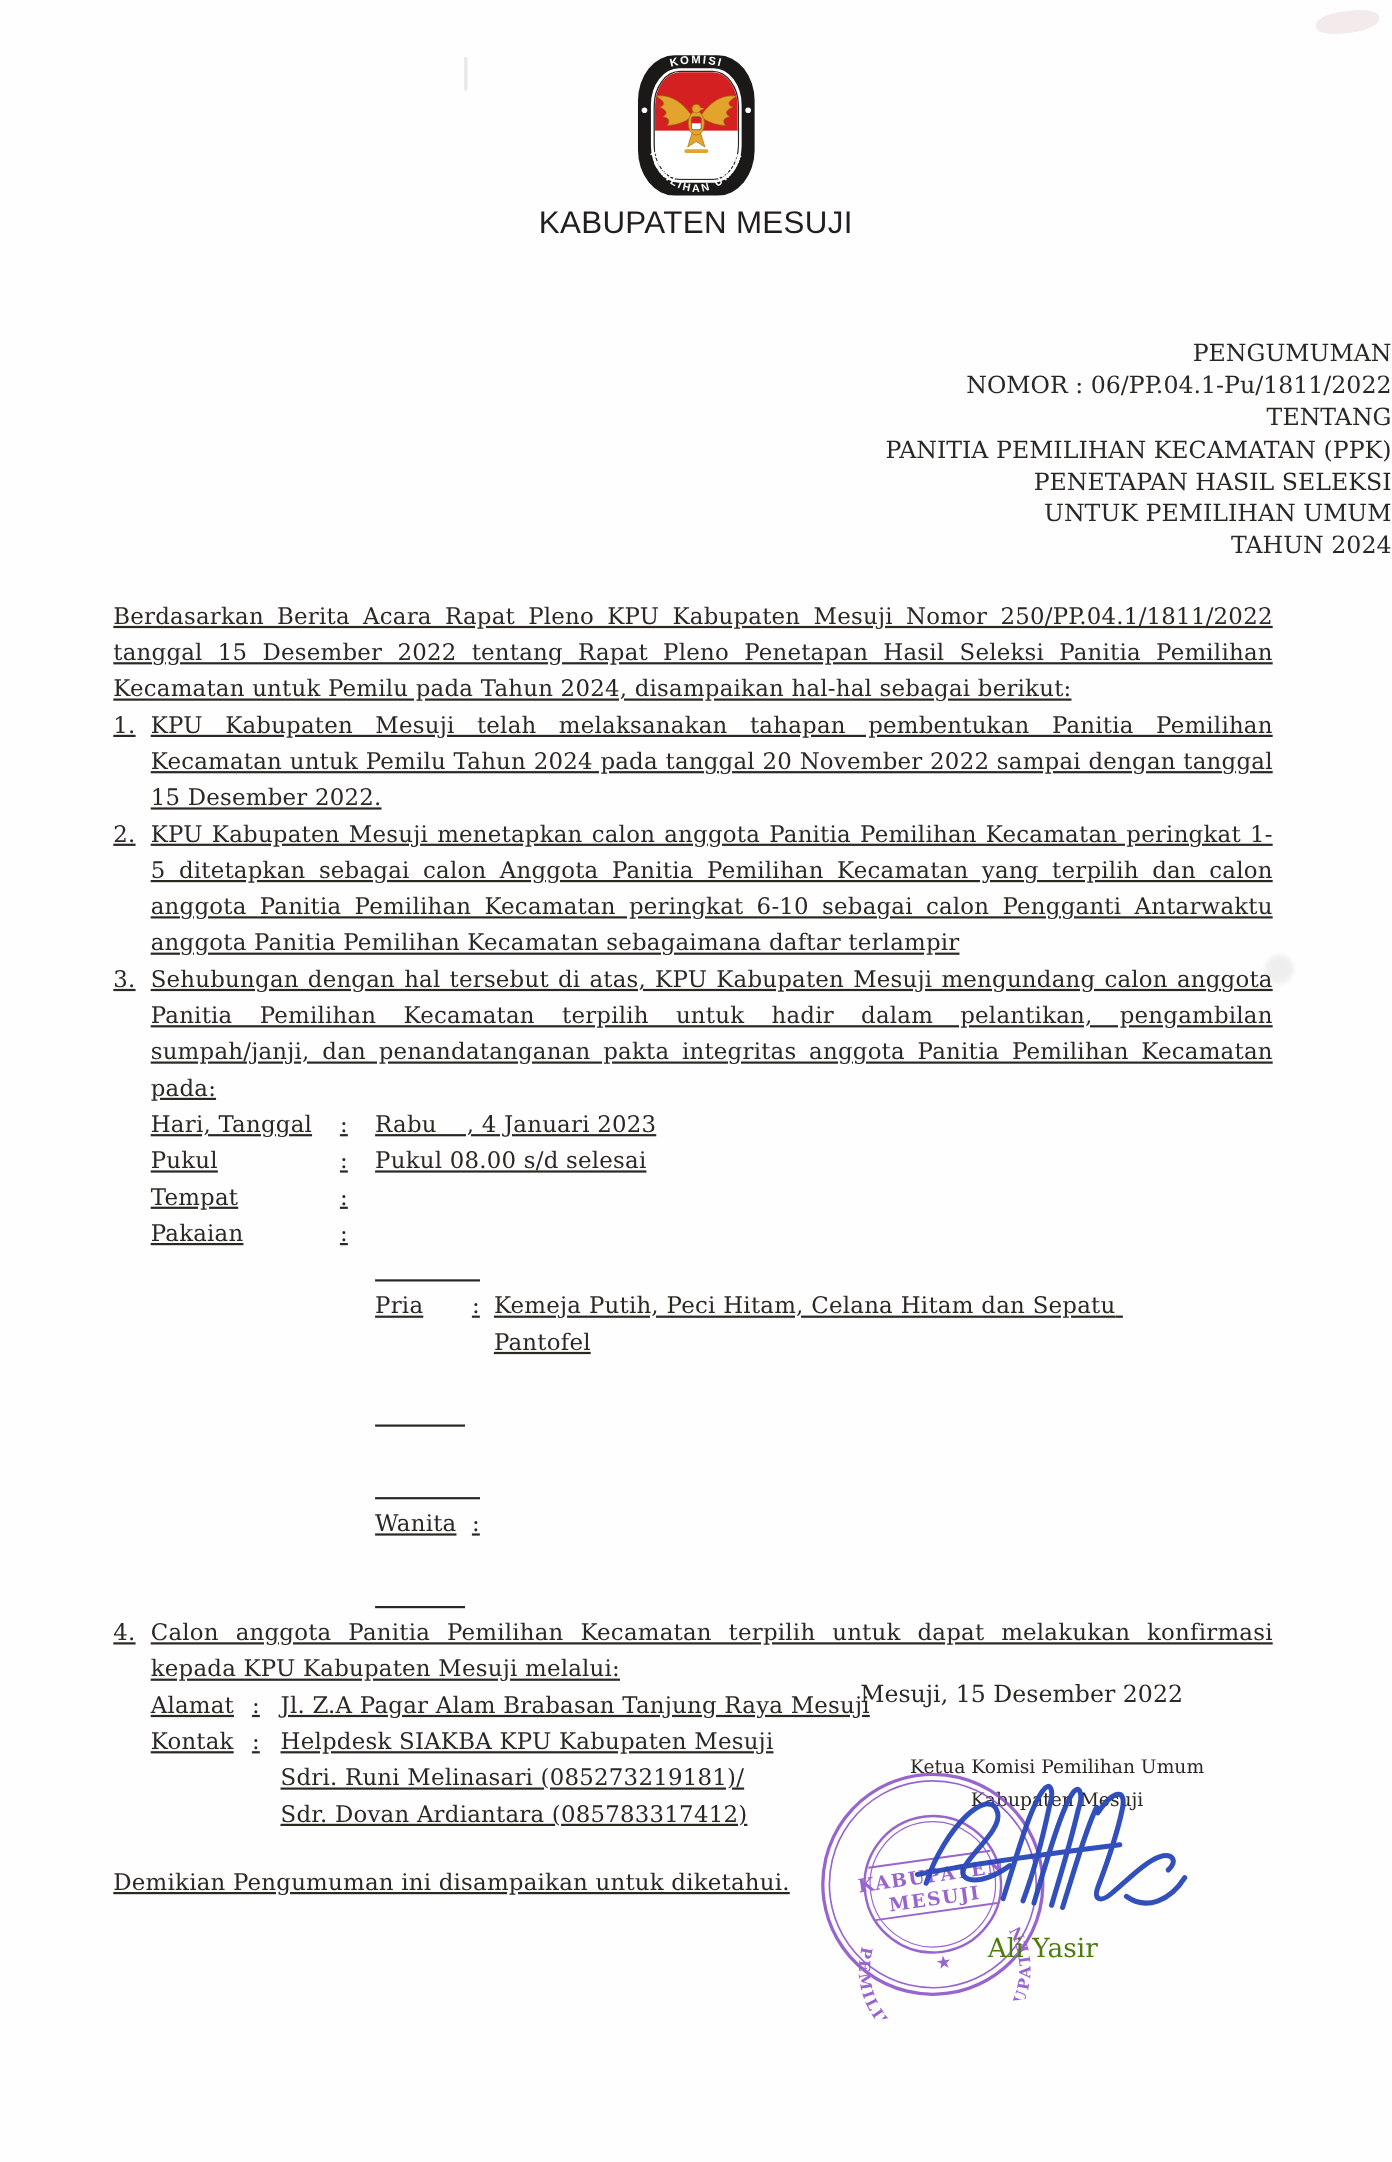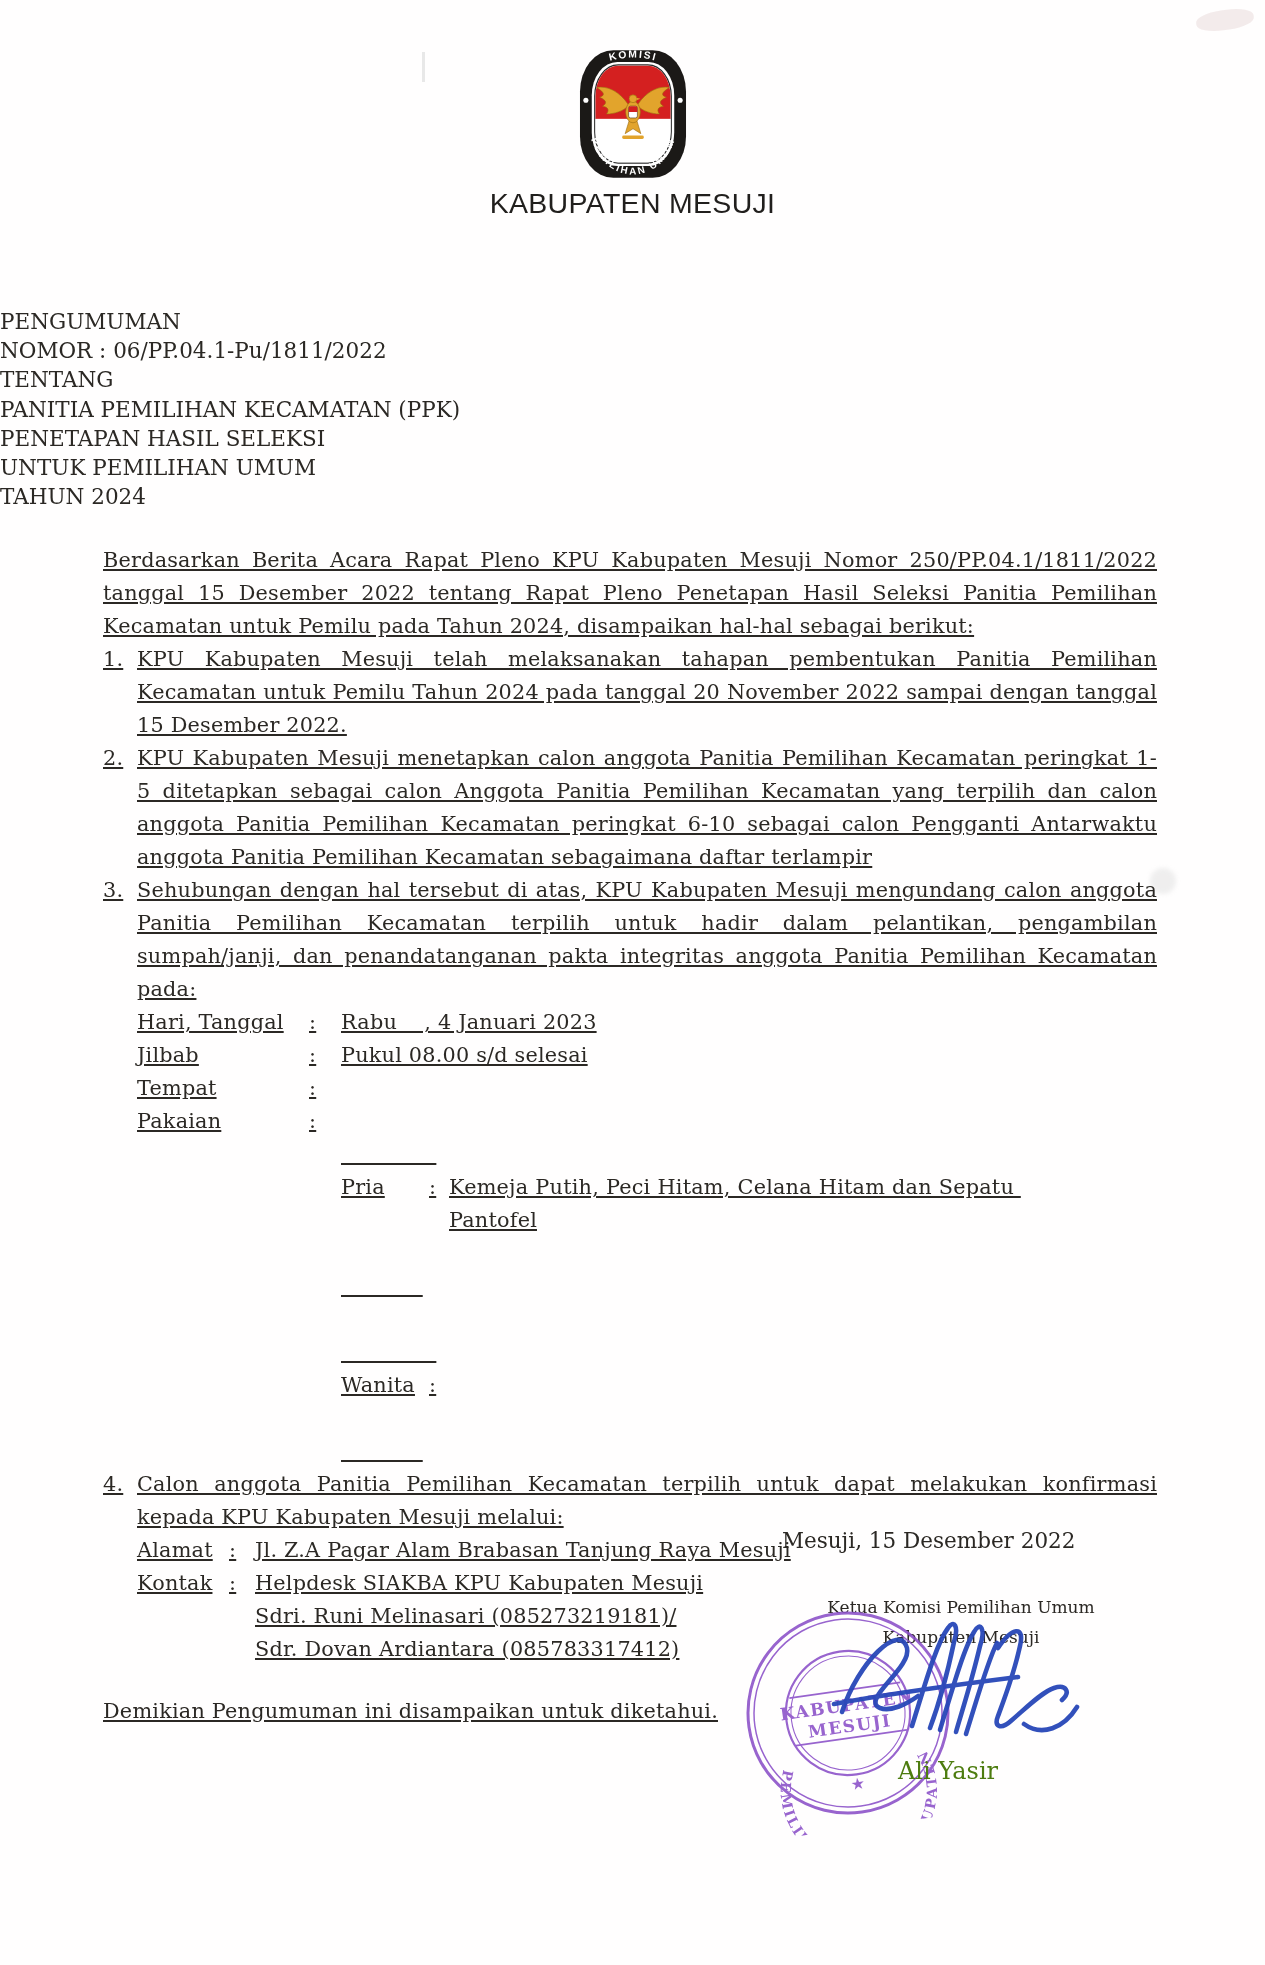--- a/index.html
+++ b/index.html
@@ -4,21 +4,21 @@
 <style>
   html,body{margin:0;padding:0;background:#ffffff;}
   .page{position:relative;width:1265px;height:1965px;background:#fffefe;overflow:hidden;
         font-family:"DejaVu Serif",serif;color:#2b2824;}
   
   .letterhead{position:absolute;top:48px;left:0;width:100%;text-align:center;}
   .logo{width:108px;height:132px;display:inline-block;}
   .org{font-family:"Liberation Sans",sans-serif;font-size:28.5px;line-height:38px;
        color:#211f1d;letter-spacing:.3px;}
   
-  .title-block{position:absolute;top:307px;left:0;width:100%;text-align:left;
+  .title-block{position:absolute;top:307px;left:0;width:100%;text-align:right;
                font-size:21.5px;line-height:29.2px;color:#2b2824;}
   
   .content{position:absolute;top:544px;left:103px;width:1054px;font-size:20.8px;
            line-height:33px;letter-spacing:.2px;text-decoration:underline;}
   .para{margin:0;text-align:justify;}
   .li{display:flex;}
   .num{flex:0 0 34px;}
   .li-body{flex:1;min-width:0;}
   .li-text{text-align:justify;}
   .d-row{display:flex;}
@@ -129,21 +129,21 @@
       <div class="num">3.</div>
       <div class="li-body">
         <div class="li-text">Sehubungan dengan hal tersebut di atas, KPU Kabupaten Mesuji mengundang calon anggota Panitia Pemilihan Kecamatan terpilih untuk hadir dalam pelantikan, pengambilan sumpah/janji, dan penandatanganan pakta integritas anggota Panitia Pemilihan Kecamatan pada:</div>
         <div>
           <div class="d-row">
             <div class="d-label">Hari, Tanggal</div>
             <div class="d-colon">:</div>
             <div class="d-value">Rabu    , 4 Januari 2023</div>
           </div>
           <div class="d-row">
-            <div class="d-label">Jilbab</div>
+            <div class="d-label">Pukul</div>
             <div class="d-colon">:</div>
             <div class="d-value">Pukul 08.00 s/d selesai</div>
           </div>
           <div class="d-row">
             <div class="d-label">Tempat</div>
             <div class="d-colon">:</div>
           </div>
           <div class="d-row">
             <div class="d-label">Pakaian</div>
             <div class="d-colon">:</div>

